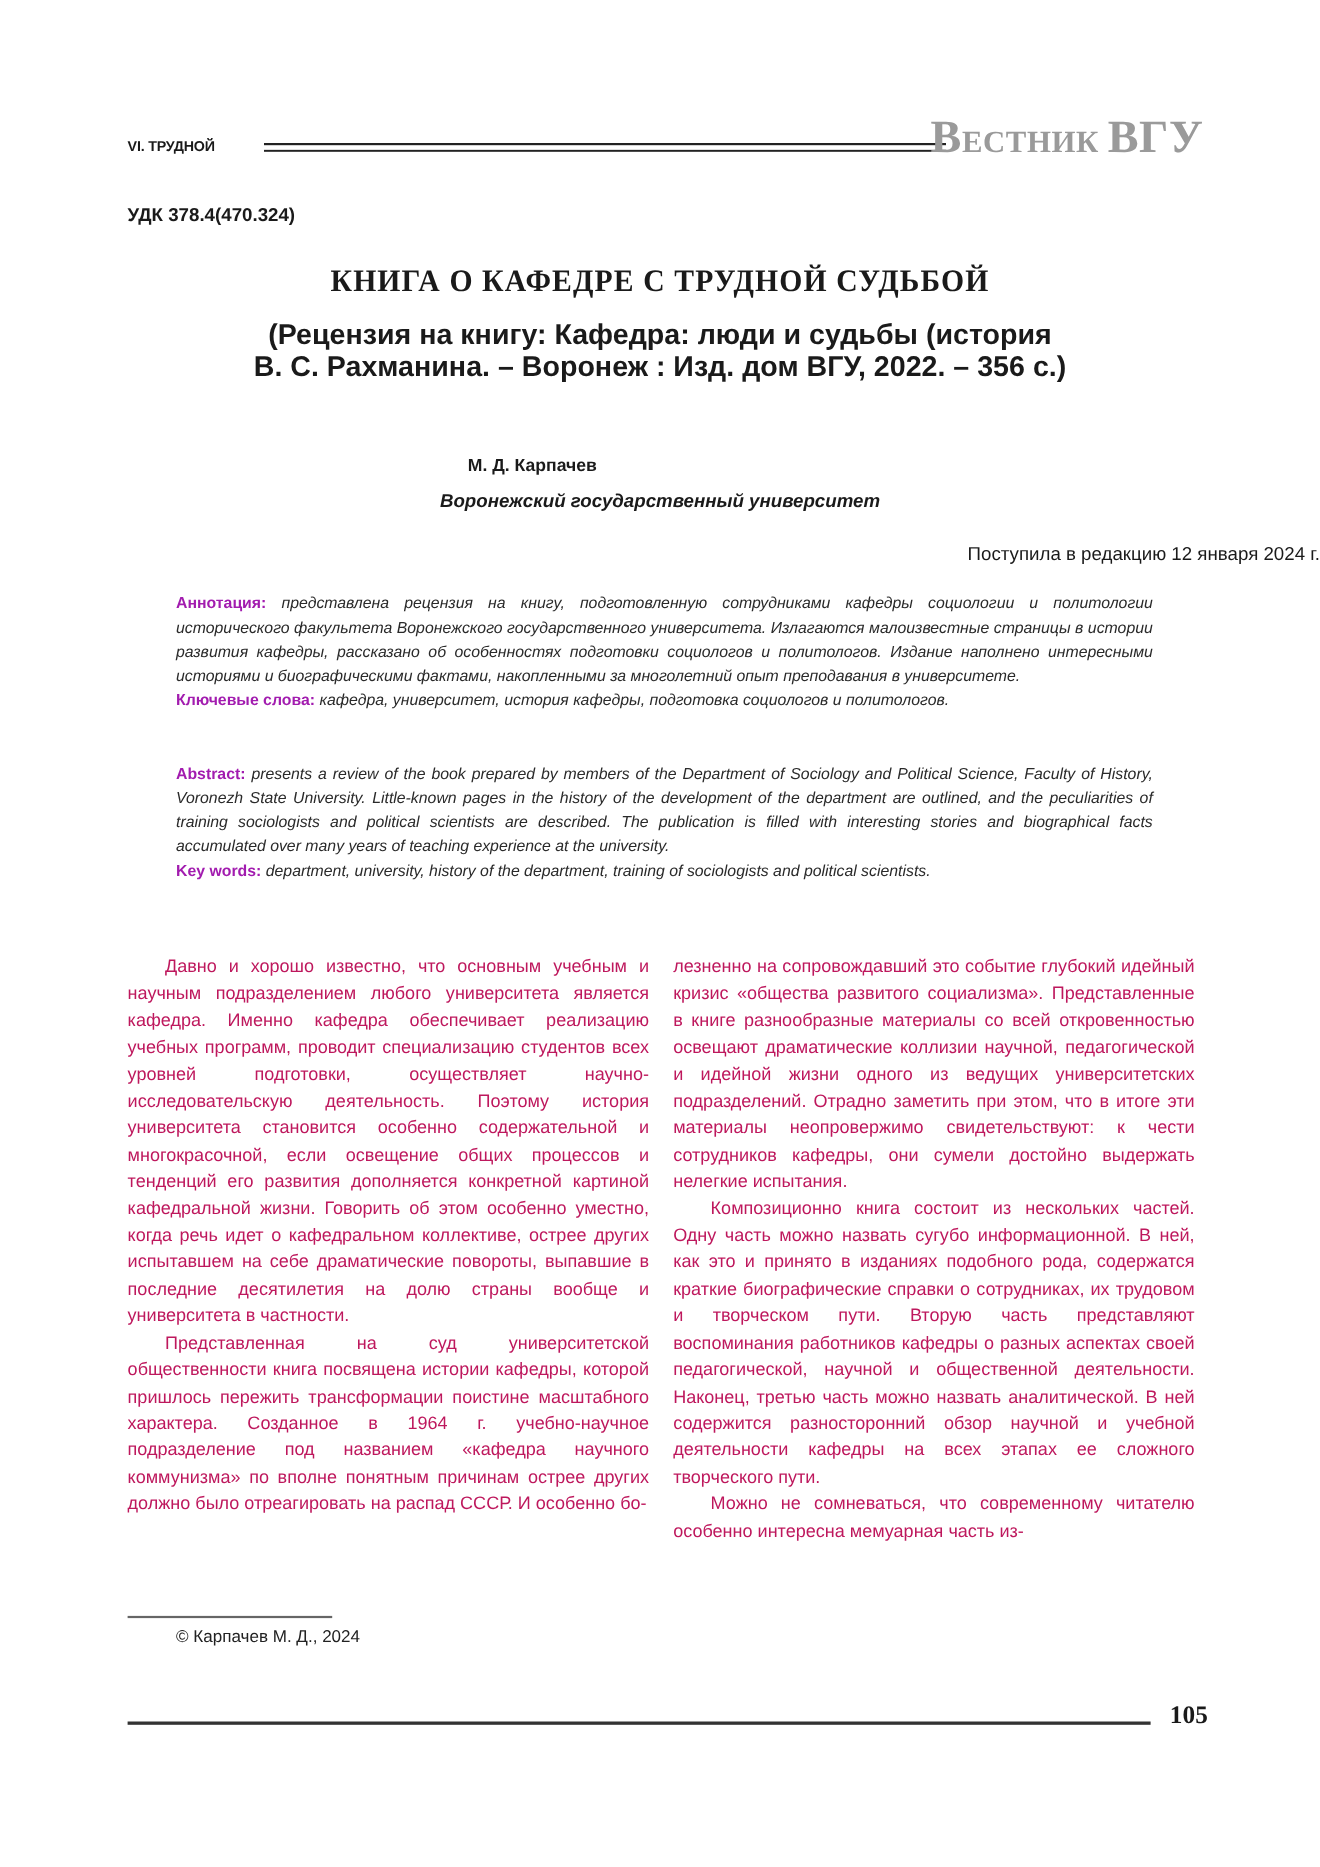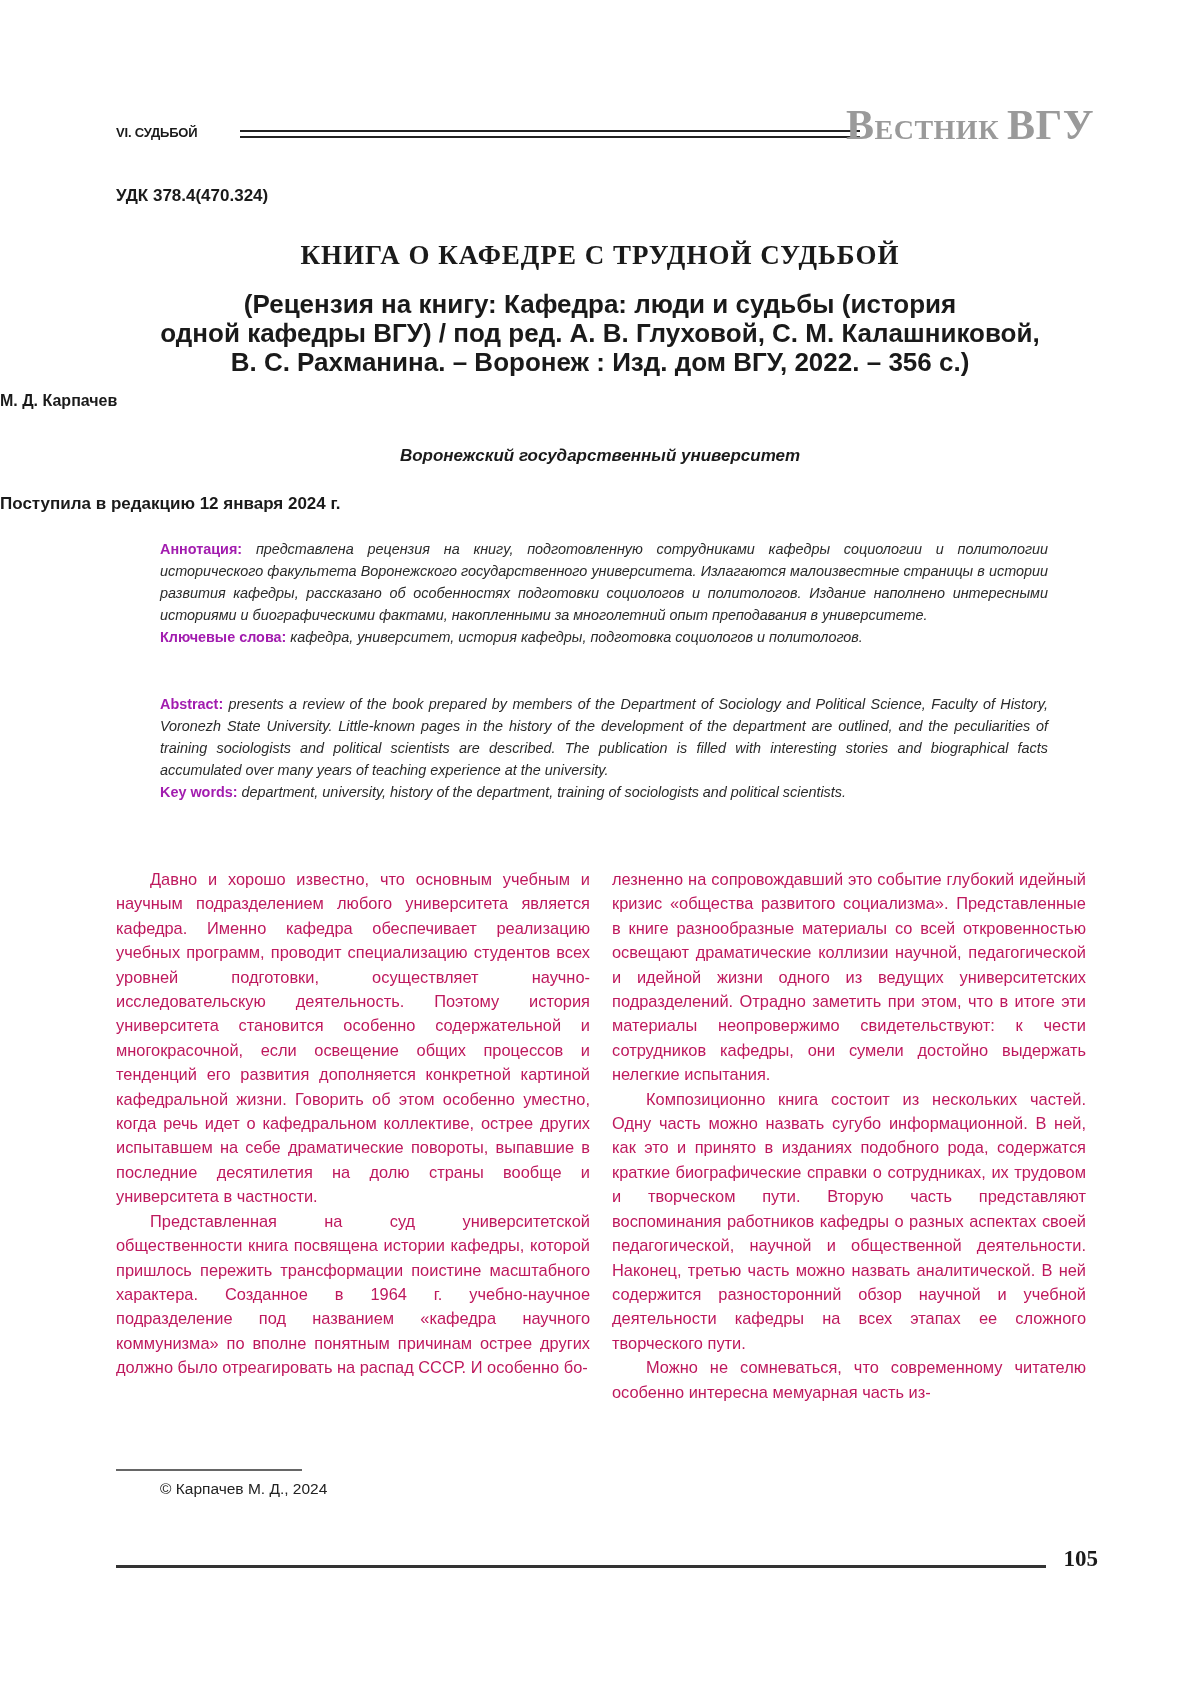--- a/index.html
+++ b/index.html
@@ -19,26 +19,26 @@
 
   .udk { position: absolute; left: 116px; top: 186px; font-size: 17px; font-weight: bold; }
 
   .title { position: absolute; left: 0; width: 1200px; top: 240px; text-align: center;
            font-family: "Liberation Serif", serif; font-weight: bold; font-size: 27px;
            letter-spacing: 1px; transform: scaleY(1.05); }
 
   .subtitle { position: absolute; left: 120px; width: 960px; top: 290px; text-align: center;
               font-size: 26px; font-weight: bold; line-height: 29px; }
 
-  .author { position: absolute; left: 0; width: 968px; top: 392px; 
+  .author { position: absolute; left: 0; width: 968px; top: 415px; text-align: center;
             font-size: 16px; font-weight: bold; }
   .affiliation { position: absolute; left: 0; width: 1200px; top: 446px; text-align: center;
                  font-size: 17px; font-weight: bold; font-style: italic; }
-  .received { position: absolute; left: 0; width: 1200px; top: 494px; text-align: left;
-              font-size: 17px; font-weight: bold; }
+  .received { position: absolute; left: 0; width: 1200px; top: 494px; text-align: right;
+              font-size: 17px; }
 
   .abstract-block { position: absolute; left: 160px; width: 888px; font-size: 14.4px;
                     line-height: 22px; text-align: justify; color: #2a2a2a; }
   .abstract-block .lbl { font-weight: bold; font-style: normal; color: #a21caf; }
   .abstract-block .txt { font-style: italic; }
   .abstract-ru { top: 538px; }
   .abstract-en { top: 693px; }
 
   .col { position: absolute; width: 474px; font-size: 16.4px; line-height: 24.4px;
          text-align: justify; color: #be185d; }
@@ -51,32 +51,31 @@
   .footnote { position: absolute; left: 160px; top: 1480px; font-size: 15.5px; color: #222; }
 
   .footer-rule { position: absolute; left: 116px; top: 1565px; width: 930px; height: 3px; background:#333; }
   .page-number { position: absolute; right: 102px; top: 1546px; font-family: "Liberation Serif", serif;
                  font-weight: bold; font-size: 23px; }
 </style>
 </head>
 <body>
 
 <div class="header">
-  <div class="section-label">VI. СУДЬБОЙ</div>
+  <div class="section-label">VI. ТРУДНОЙ</div>
   <div class="header-rule"></div>
   <div class="journal-logo"><span class="big">В</span><span class="sc">ЕСТНИК</span> <span class="big">ВГУ</span></div>
 </div>
 
 <div class="udk">УДК 378.4(470.324)</div>
 
 <div class="title">КНИГА О КАФЕДРЕ С ТРУДНОЙ СУДЬБОЙ</div>
 
 <div class="subtitle">
   <div>(Рецензия на книгу: Кафедра: люди и судьбы (история</div>
-  <div>одной кафедры ВГУ) / под ред. А. В. Глуховой, С. М. Калашниковой,</div>
   <div>В. С. Рахманина. – Воронеж : Изд. дом ВГУ, 2022. – 356 с.)</div>
 </div>
 
 <div class="author">М. Д. Карпачев</div>
 <div class="affiliation">Воронежский государственный университет</div>
 <div class="received">Поступила в редакцию 12 января 2024 г.</div>
 
 <div class="abstract-block abstract-ru">
   <div><span class="lbl">Аннотация:</span><span class="txt"> представлена рецензия на книгу, подготовленную сотрудниками кафедры социологии и политологии исторического факультета Воронежского государственного университета. Излагаются малоизвестные страницы в истории развития кафедры, рассказано об особенностях подготовки социологов и политологов. Издание наполнено интересными историями и биографическими фактами, накопленными за многолетний опыт преподавания в университете.</span></div>
   <div><span class="lbl">Ключевые слова:</span><span class="txt"> кафедра, университет, история кафедры, подготовка социологов и политологов.</span></div>

